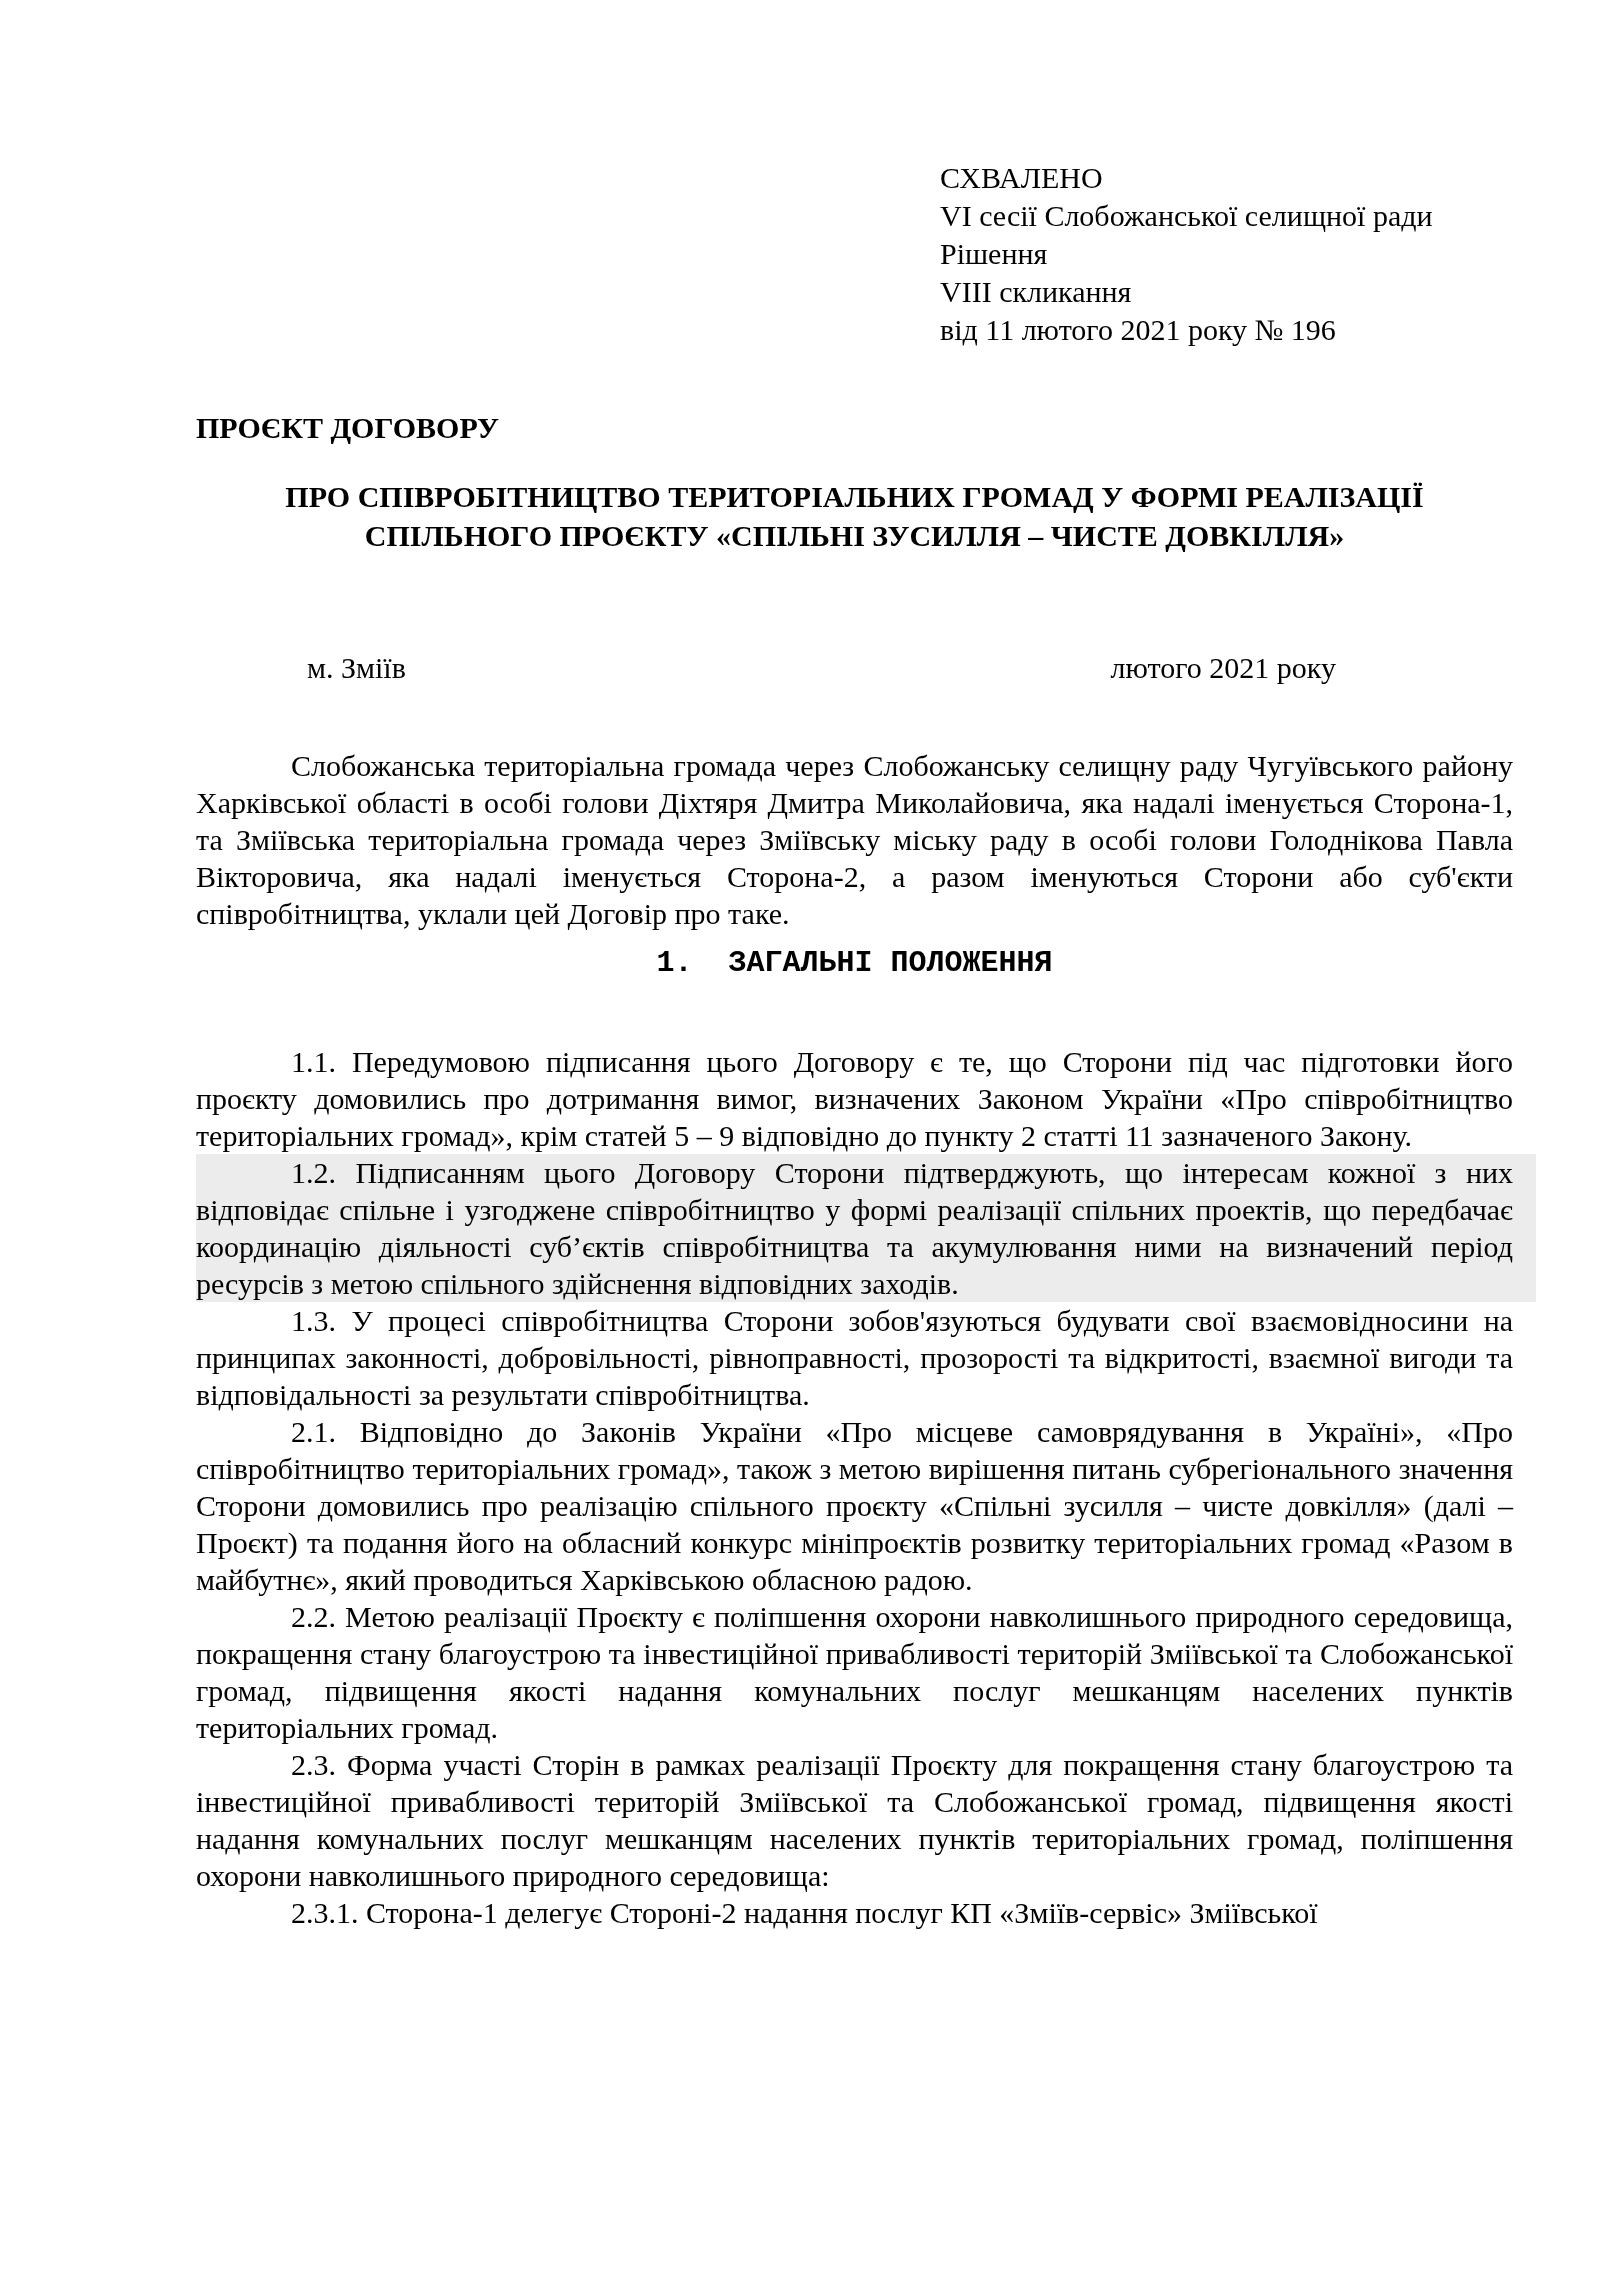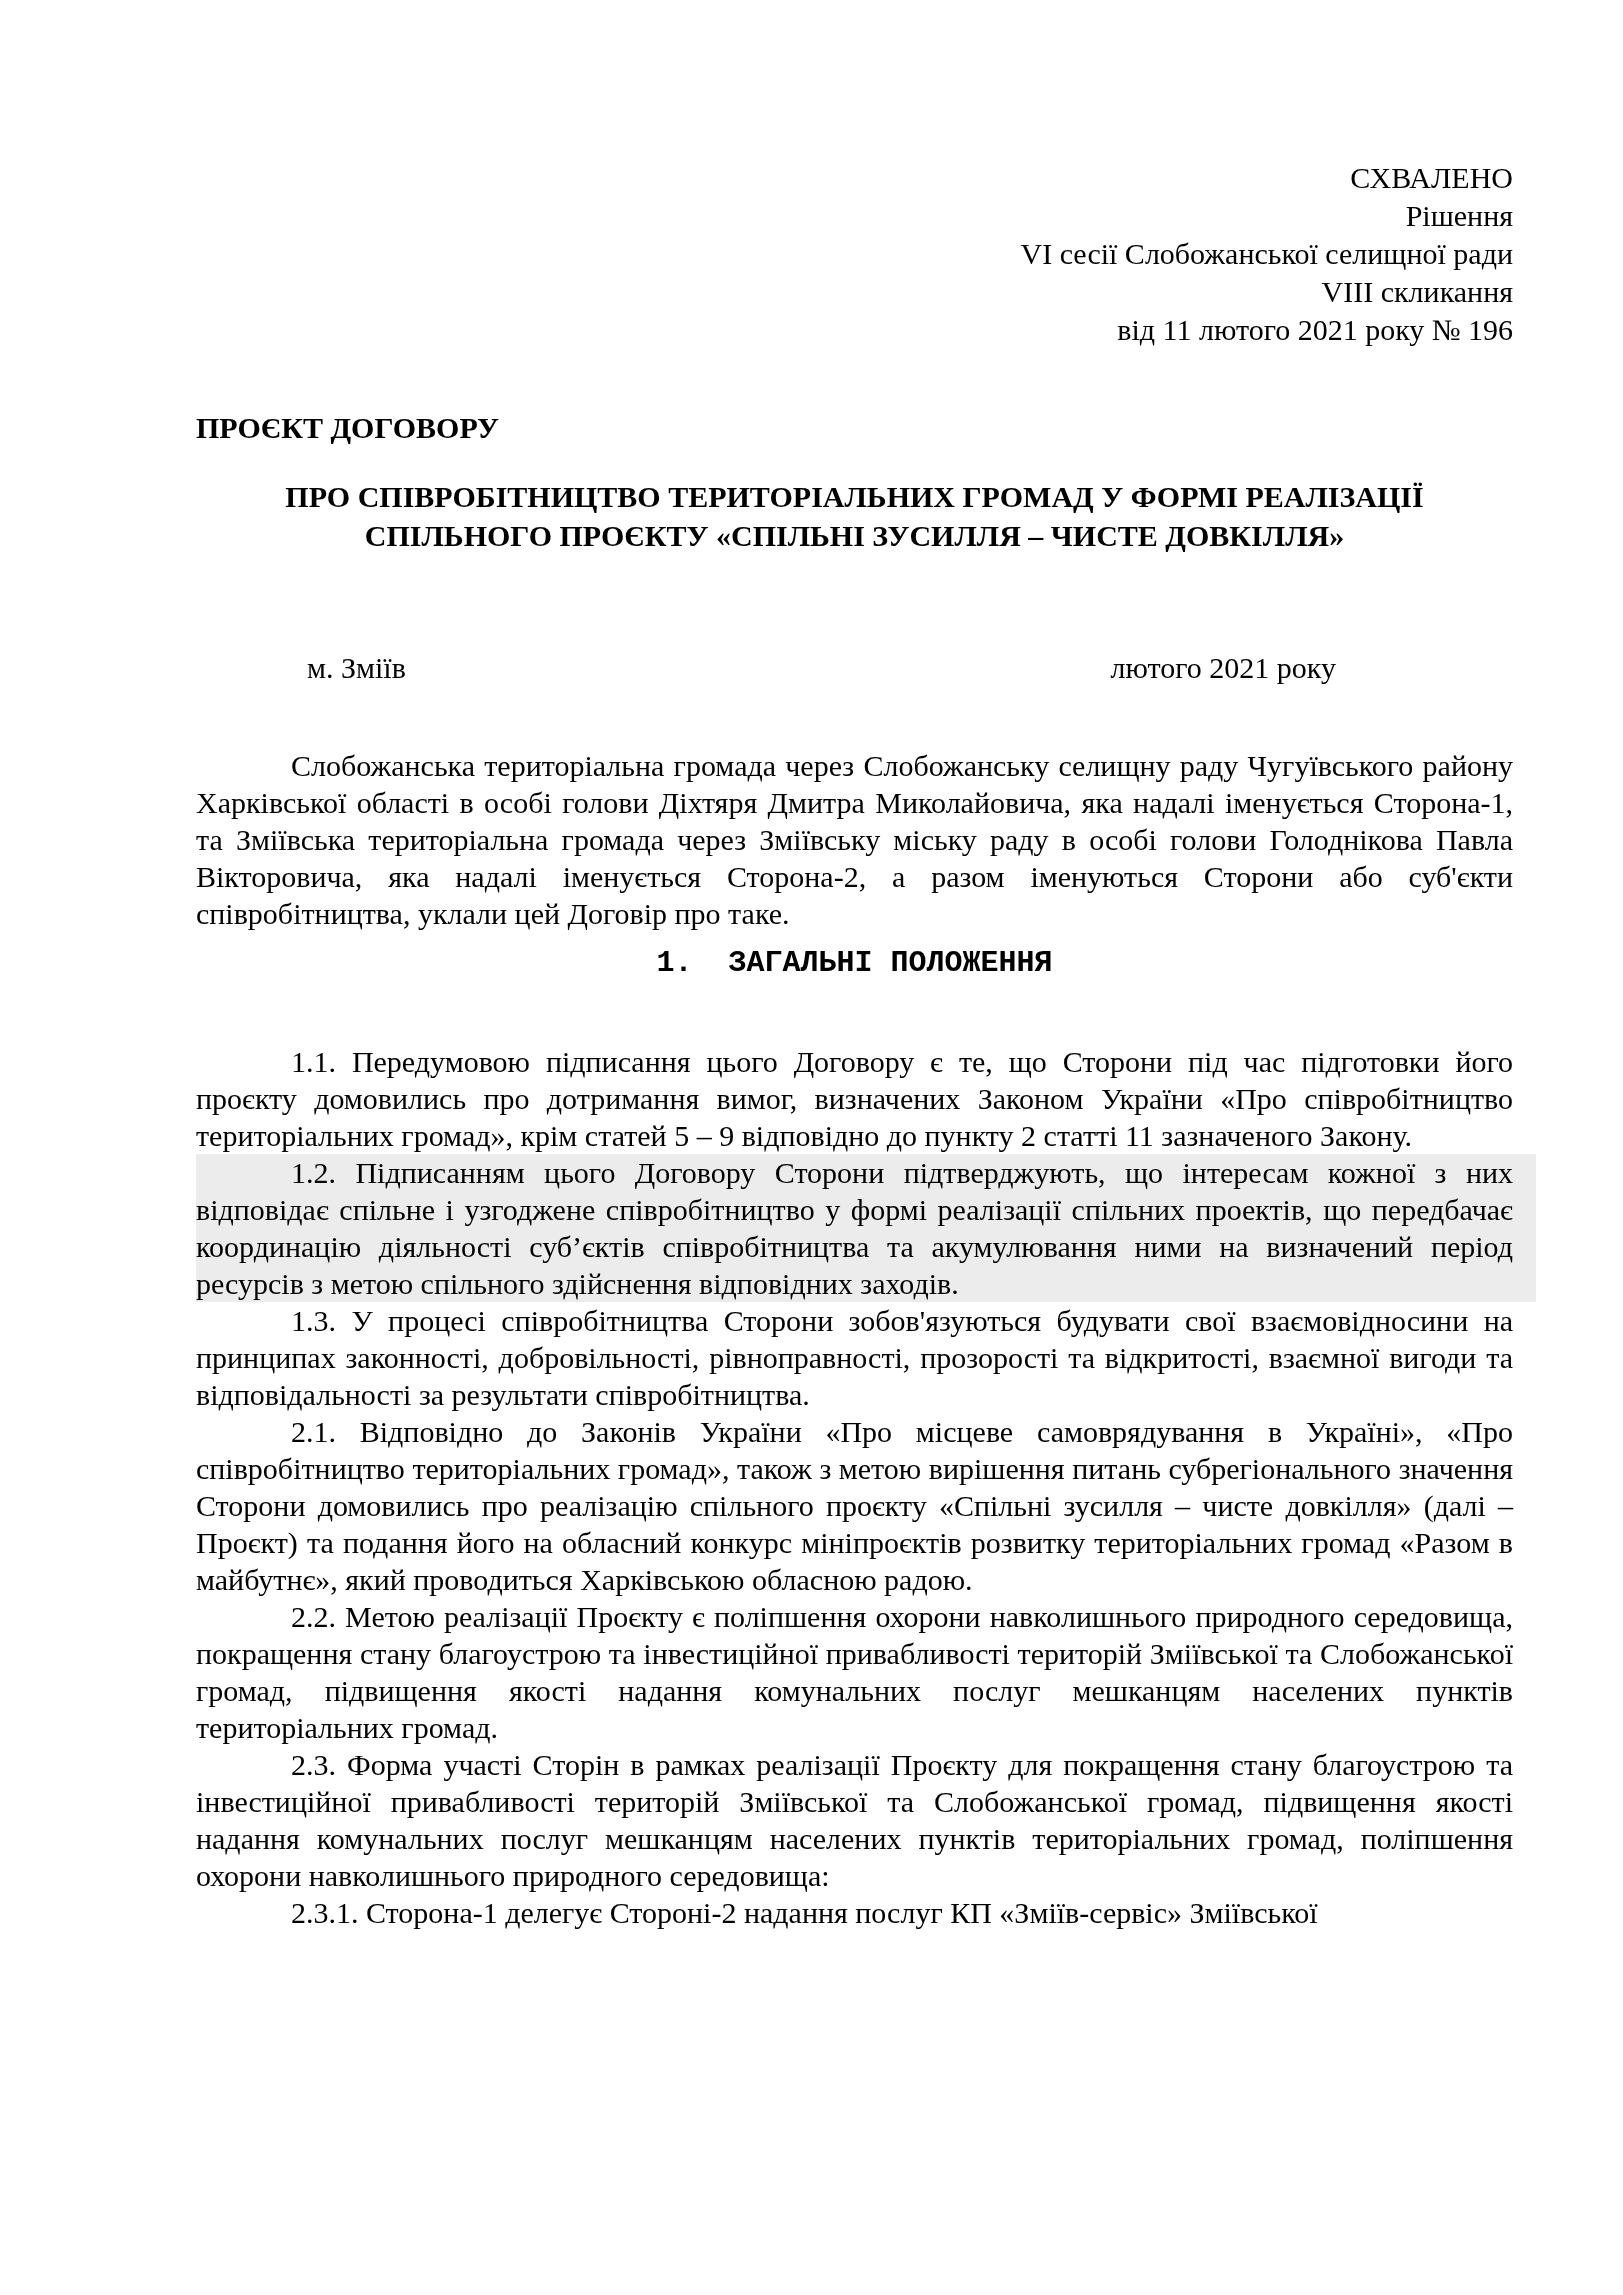--- a/index.html
+++ b/index.html
@@ -16,21 +16,21 @@
     width: 1623px;
     height: 2295px;
     background: #ffffff;
     padding: 159px 110px 65px 196px;
     overflow: hidden;
   }
   .approval {
     margin-left: 744px;
     font-size: 30px;
     line-height: 38px;
-    text-align: right;
+    text-align: left;
   }
   .doc-title {
     margin-top: 60px;
     text-align: left;
     font-weight: bold;
     font-size: 30px;
     line-height: 38px;
   }
   .doc-subtitle {
     margin-top: 30px;
@@ -69,22 +69,22 @@
     padding-right: 23px;
   }
 </style>
 </head>
 <body>
 
 <div class="page">
 
   <div class="approval">
     <div>СХВАЛЕНО</div>
+    <div>VI сесії Слобожанської селищної ради</div>
     <div>Рішення</div>
-    <div>VI сесії Слобожанської селищної ради</div>
     <div>VIII скликання</div>
     <div>від 11 лютого 2021 року № 196</div>
   </div>
 
   <div class="doc-title">ПРОЄКТ ДОГОВОРУ</div>
 
   <div class="doc-subtitle">ПРО СПІВРОБІТНИЦТВО ТЕРИТОРІАЛЬНИХ ГРОМАД У ФОРМІ РЕАЛІЗАЦІЇ СПІЛЬНОГО ПРОЄКТУ «СПІЛЬНІ ЗУСИЛЛЯ – ЧИСТЕ ДОВКІЛЛЯ»</div>
 
   <div class="place-date">
     <span class="place">м. Зміїв</span>

